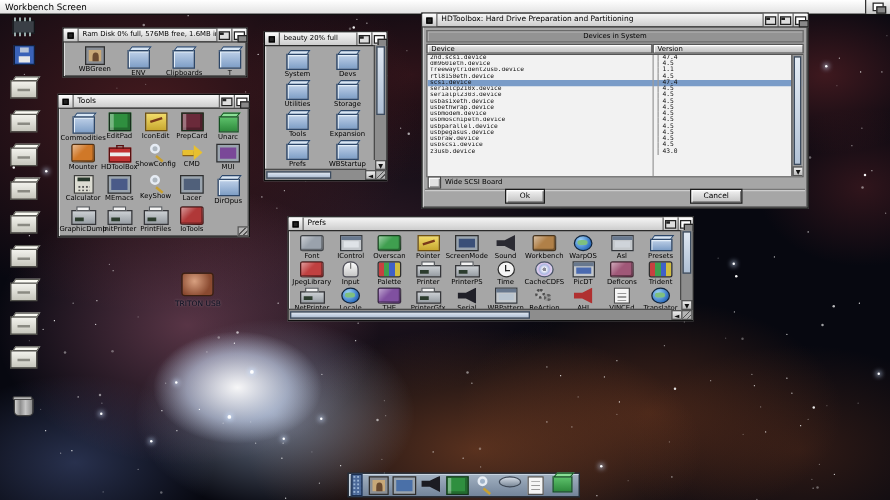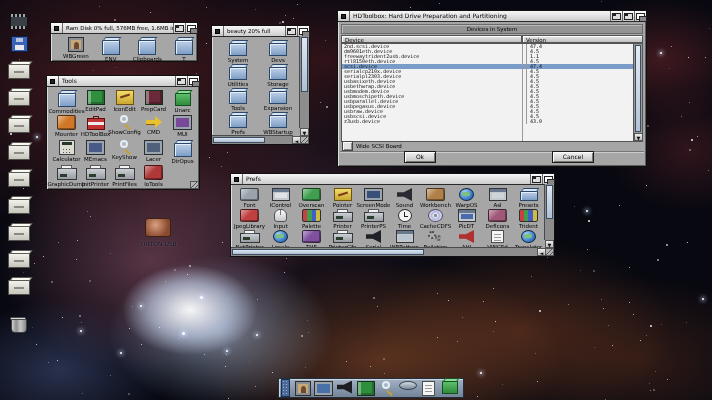--- a/index.html
+++ b/index.html
@@ -420,20 +420,26 @@
       <i class="big" style="left: 256px; top: 334px; width: 2px; height: 2px;"></i>
       <i class="big" style="left: 120px; top: 352px; width: 2px; height: 2px;"></i>
       <i class="big" style="left: 660px; top: 52px; width: 2px; height: 2px;"></i>
       <i class="big" style="left: 320px; top: 236px; width: 2px; height: 2px;"></i>
       <i class="big" style="left: 36px; top: 136px; width: 2px; height: 2px;"></i>
       <i class="big" style="left: 480px; top: 372px; width: 2px; height: 2px;"></i>
       <i class="big" style="left: 586px; top: 210px; width: 2px; height: 2px;"></i>
       <i class="big" style="left: 200px; top: 296px; width: 3px; height: 3px;"></i>
     </div>
 
+  <div class="sbar">
+    <span class="stitle">Workbench Screen</span>
+    <span class="sgad">
+        <i class="g-depth"></i>
+      </span>
+  </div>
 
   <div class="deskcol">
 
   <div class="iconitem">
       <span class="icn t-chip"></span>
 
     </div>
       <div class="iconitem">
       <span class="icn t-floppy"></span>
 

